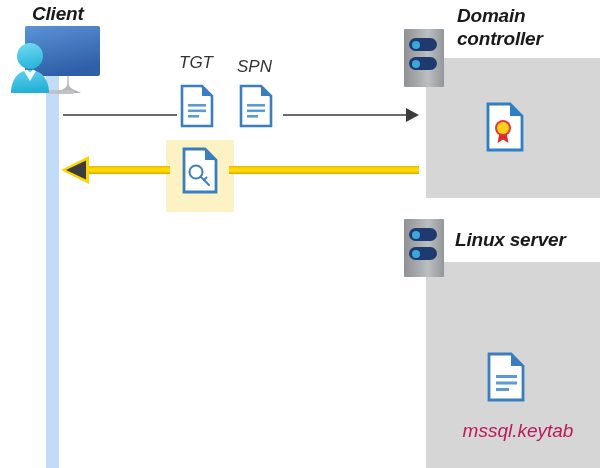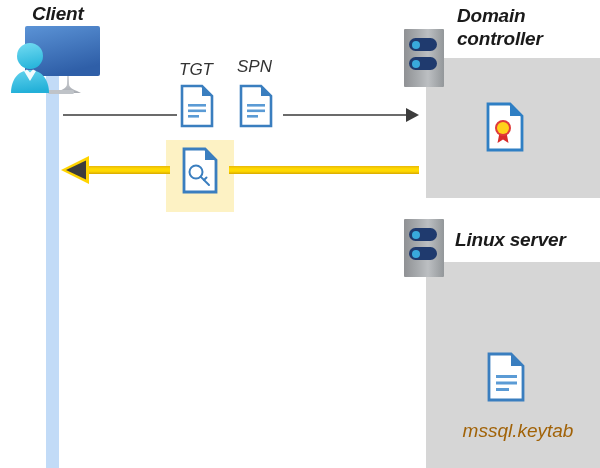--- a/index.html
+++ b/index.html
@@ -28,21 +28,21 @@
     letter-spacing: -0.2px;
     white-space: pre-line;
   }
   .doc-label {
     font-size: 17px;
     color: #333333;
     letter-spacing: 0px;
   }
   .file-label {
     font-size: 19px;
-    color: #a16207;
+    color: #be185d;
   }
 
   
   .lifeline {
     background: #c2dbf7;
   }
 
   
   .panel {
     background: #d6d6d6;
@@ -134,21 +134,21 @@
       <path d="M19 47 l6 10 l6 -10 l-3 -1.5 l-3 3 l-3 -3 z" fill="#ffffff" opacity="0.92"></path>
 
       <circle cx="25" cy="32" r="13" fill="url(#headGrad)"></circle>
     </svg>
   </div>
 
   <div class="abs gray-line" style="left:63px; top:114px; width:114px;"></div>
   <div class="abs gray-line" style="left:283px; top:114px; width:125px;"></div>
   <div class="abs gray-arrowhead" style="left:406px; top:108px;"></div>
 
-  <div class="abs doc-label" style="left:179px; top:60px;">TGT</div>
+  <div class="abs doc-label" style="left:179px; top:53px;">TGT</div>
   <div class="abs" style="left:180px; top:84px; width:34px; height:44px;">
     <svg width="34" height="44" viewBox="0 0 34 44">
       <path d="M2 2 h20 l10 10 v30 h-30 z" fill="#ffffff" stroke="#3a7ebf" stroke-width="2.6"></path>
       <path d="M22 2 l10 10 h-10 z" fill="#3a7ebf"></path>
       <rect x="8" y="20" width="18" height="2.6" fill="#5b9bd5"></rect>
       <rect x="8" y="25.5" width="18" height="2.6" fill="#5b9bd5"></rect>
       <rect x="8" y="31" width="11" height="2.6" fill="#5b9bd5"></rect>
     </svg>
   </div>
 

